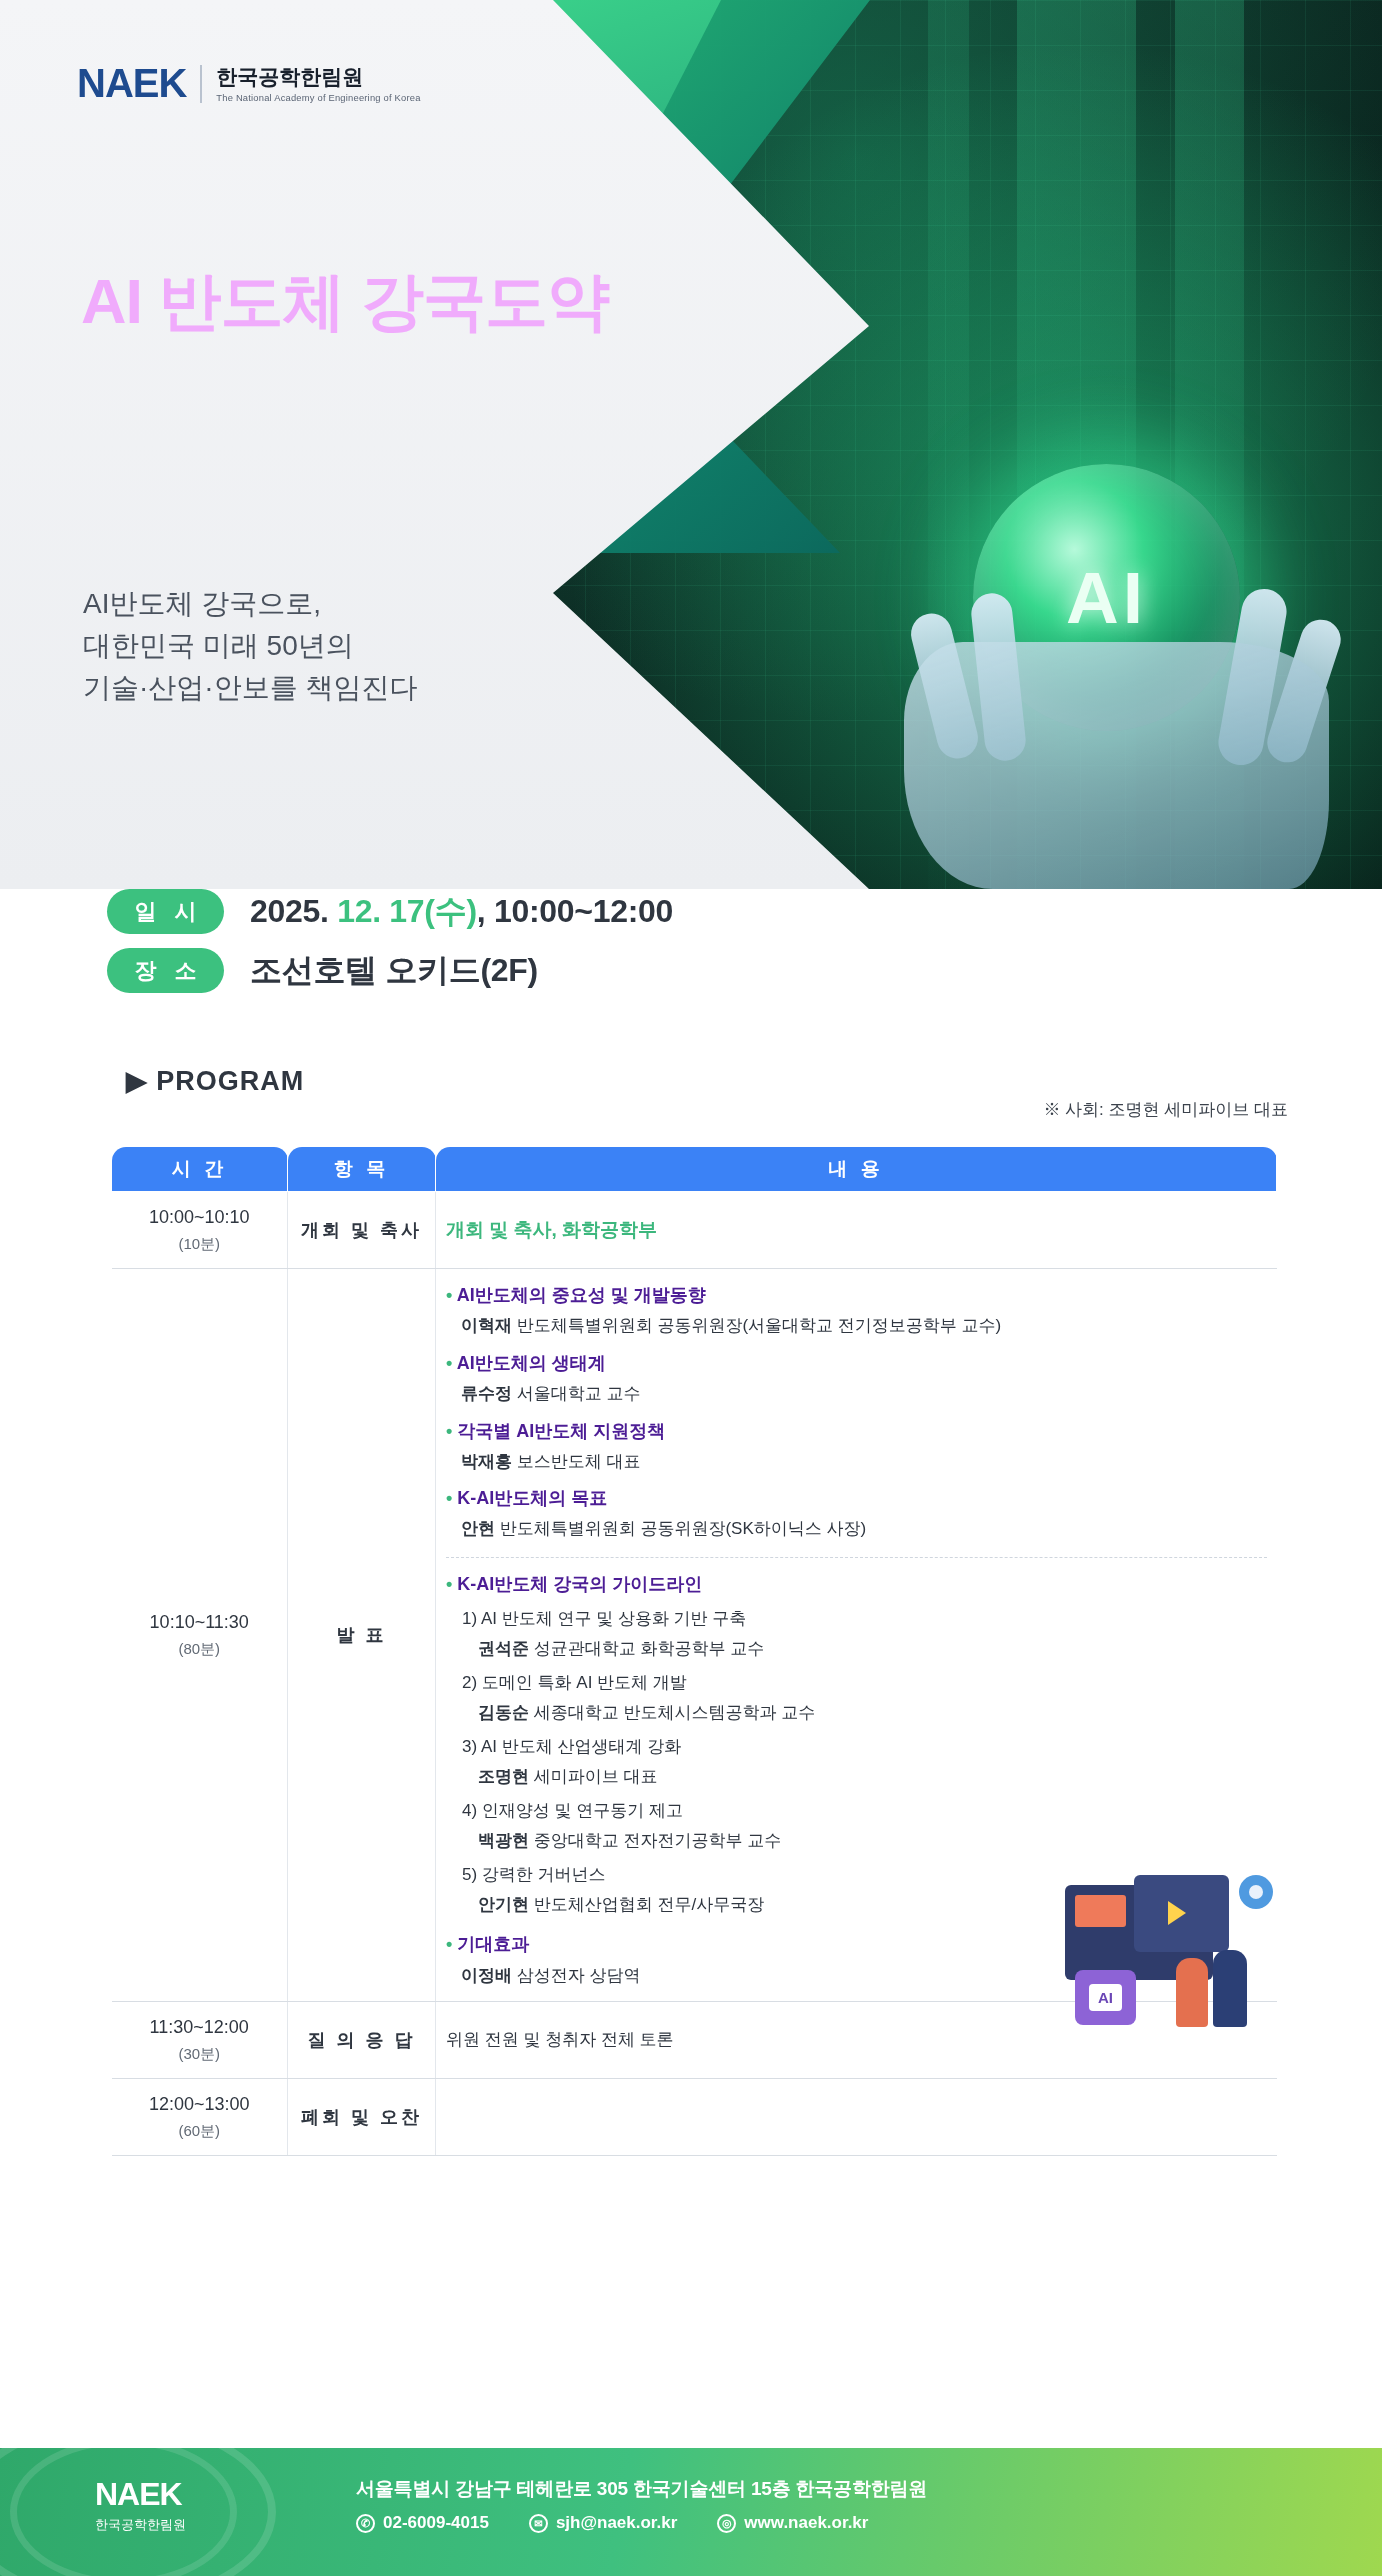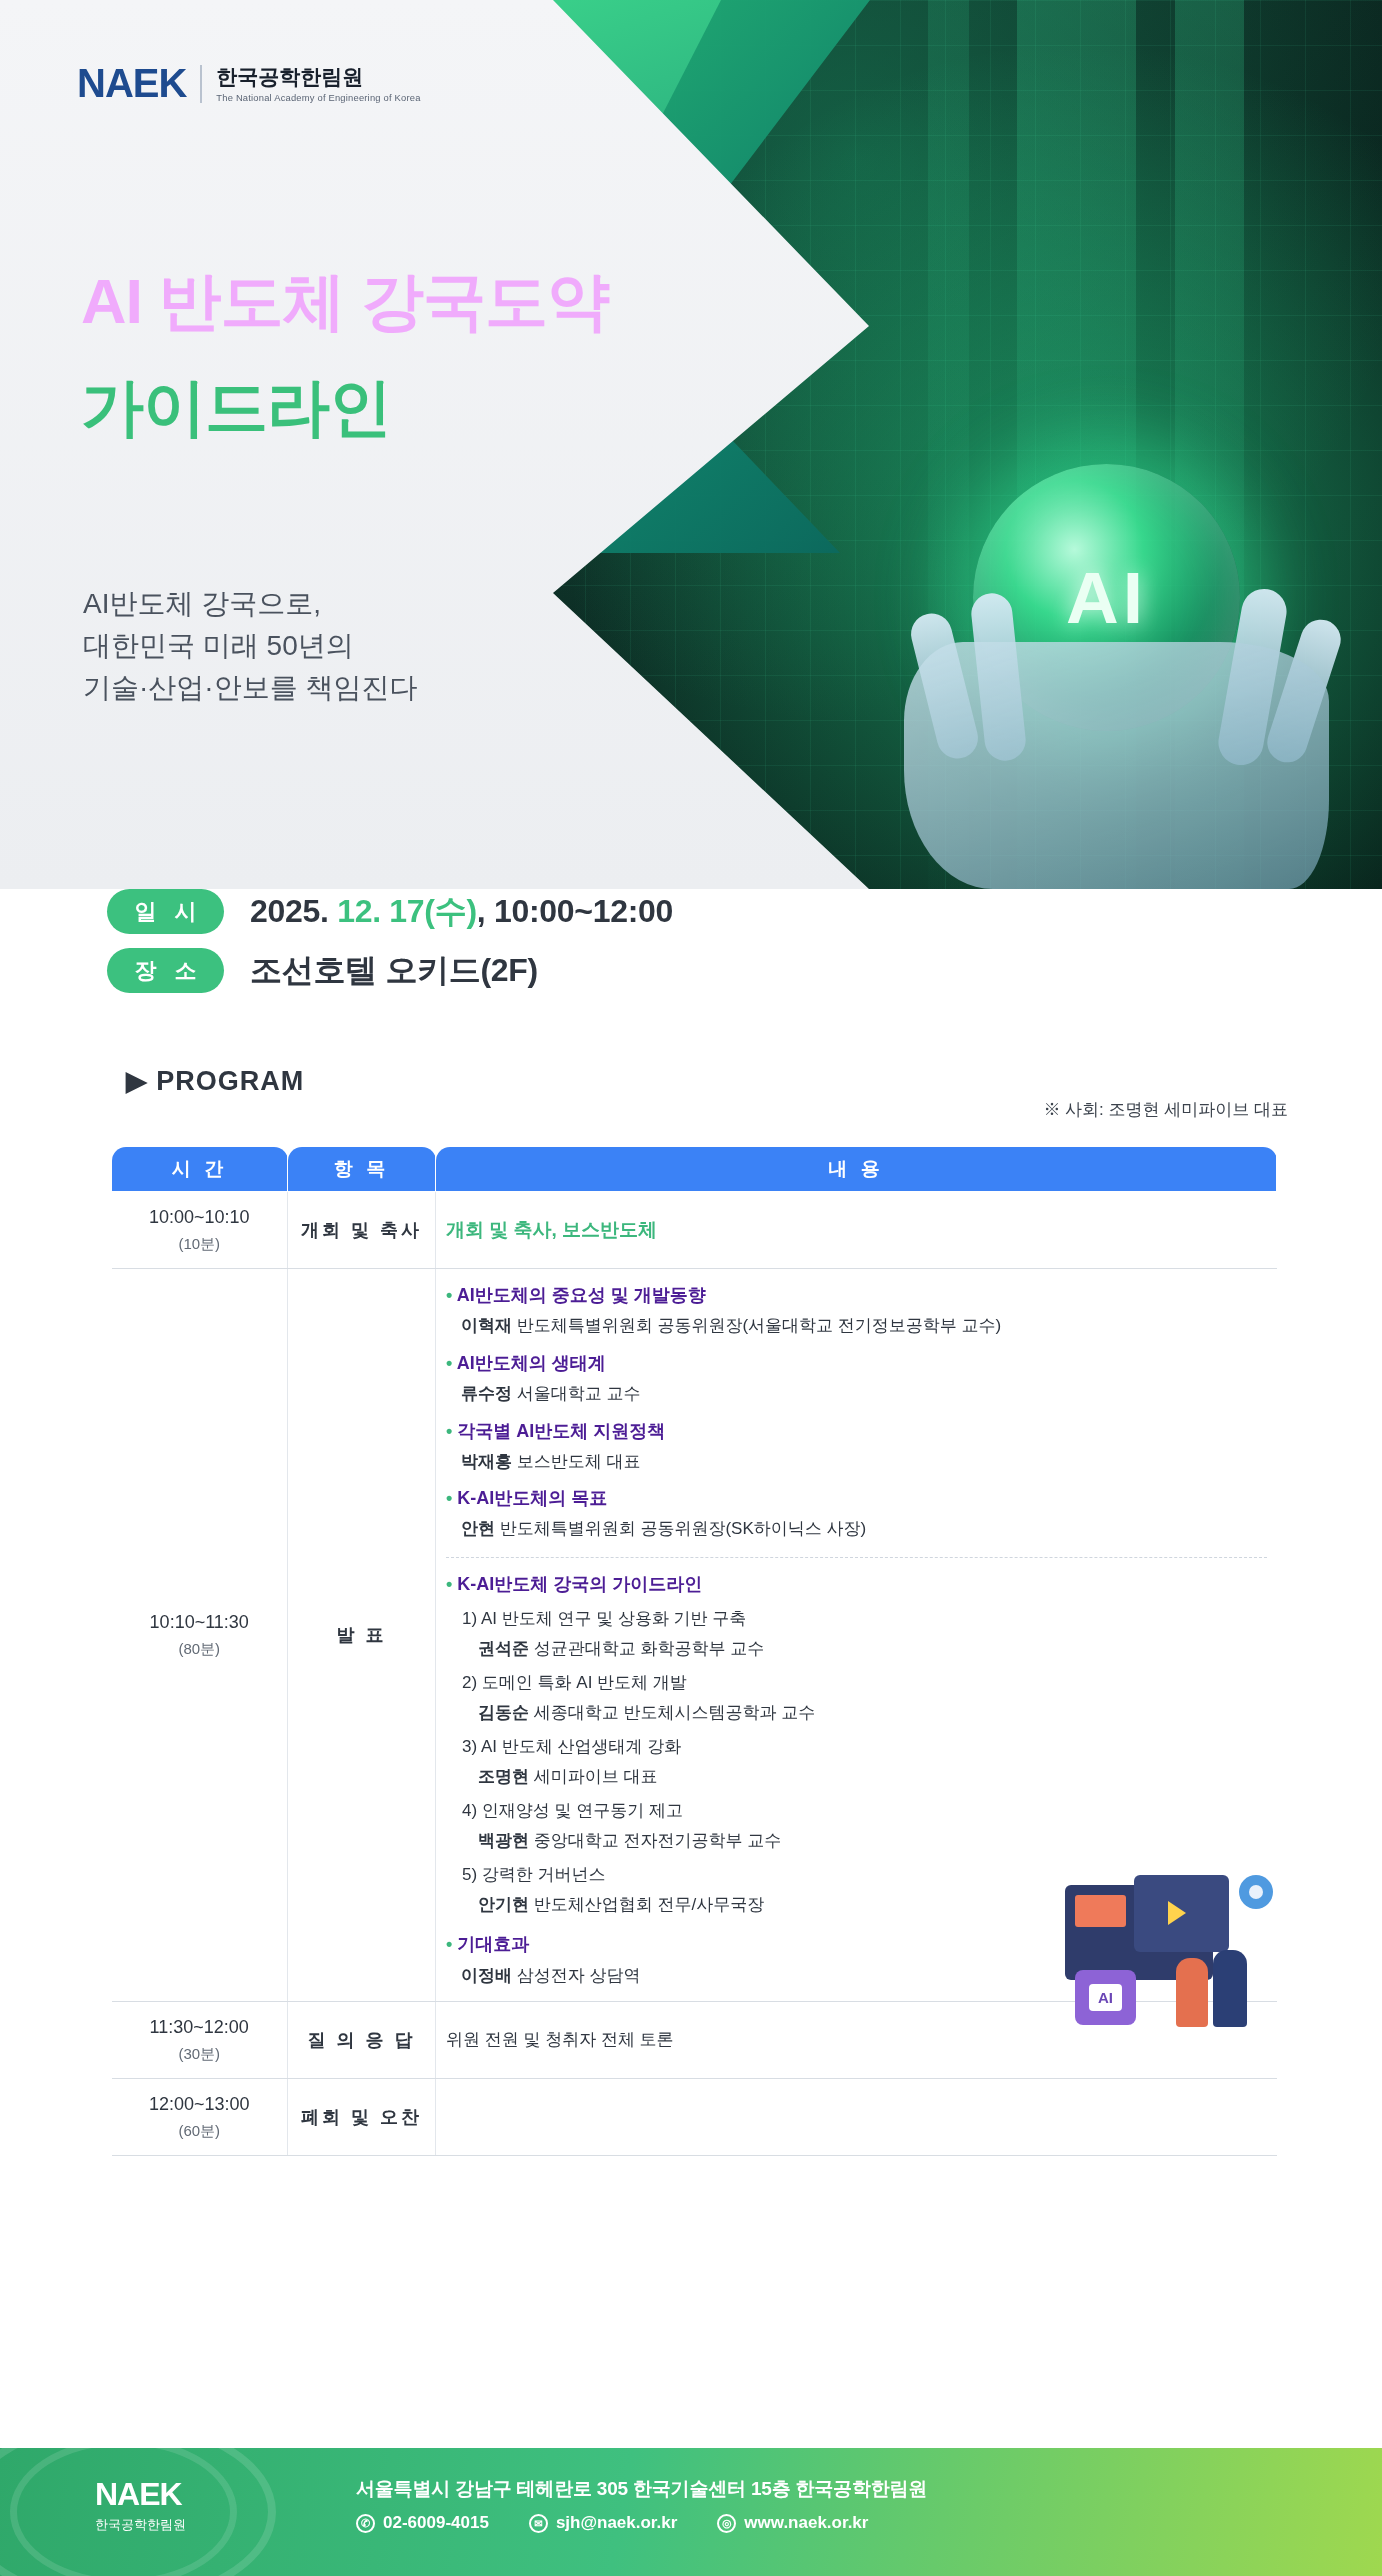--- a/index.html
+++ b/index.html
@@ -250,21 +250,20 @@
     <div class="naek-mark">NAEK</div>
     <div class="naek-divider"></div>
     <div>
       <div class="naek-kr">한국공학한림원</div>
       <div class="naek-en">The National Academy of Engineering of Korea</div>
     </div>
   </div>
 
 
   <div class="hero-title">AI 반도체 강국도약</div>
-  <div class="hero-title2">가이드라인</div>
   <div class="hero-sub">
     <span>AI반도체 강국으로,</span><br>
     <span>대한민국 미래 50년의</span><br>
     <span>기술·산업·안보를 책임진다</span>
   </div>
 </div>
 
 <div class="info">
   <div class="info-row">
     <div class="pill">일 시</div>
@@ -290,21 +289,21 @@
     </tr>
   </thead>
   <tbody>
     <tr>
       <td class="time">
         <span>10:00~10:10</span><br>
         <span class="mins">(10분)</span>
       </td>
       <td class="item">개회 및 축사</td>
       <td class="content">
-        <span class="line-open">개회 및 축사, 보스반도체</span>
+        <span class="line-open">개회 및 축사, 화학공학부</span>
       </td>
     </tr>
 
     <tr>
       <td class="time">
         <span>10:10~11:30</span><br>
         <span class="mins">(80분)</span>
       </td>
       <td class="item">발    표</td>
       <td class="content">

